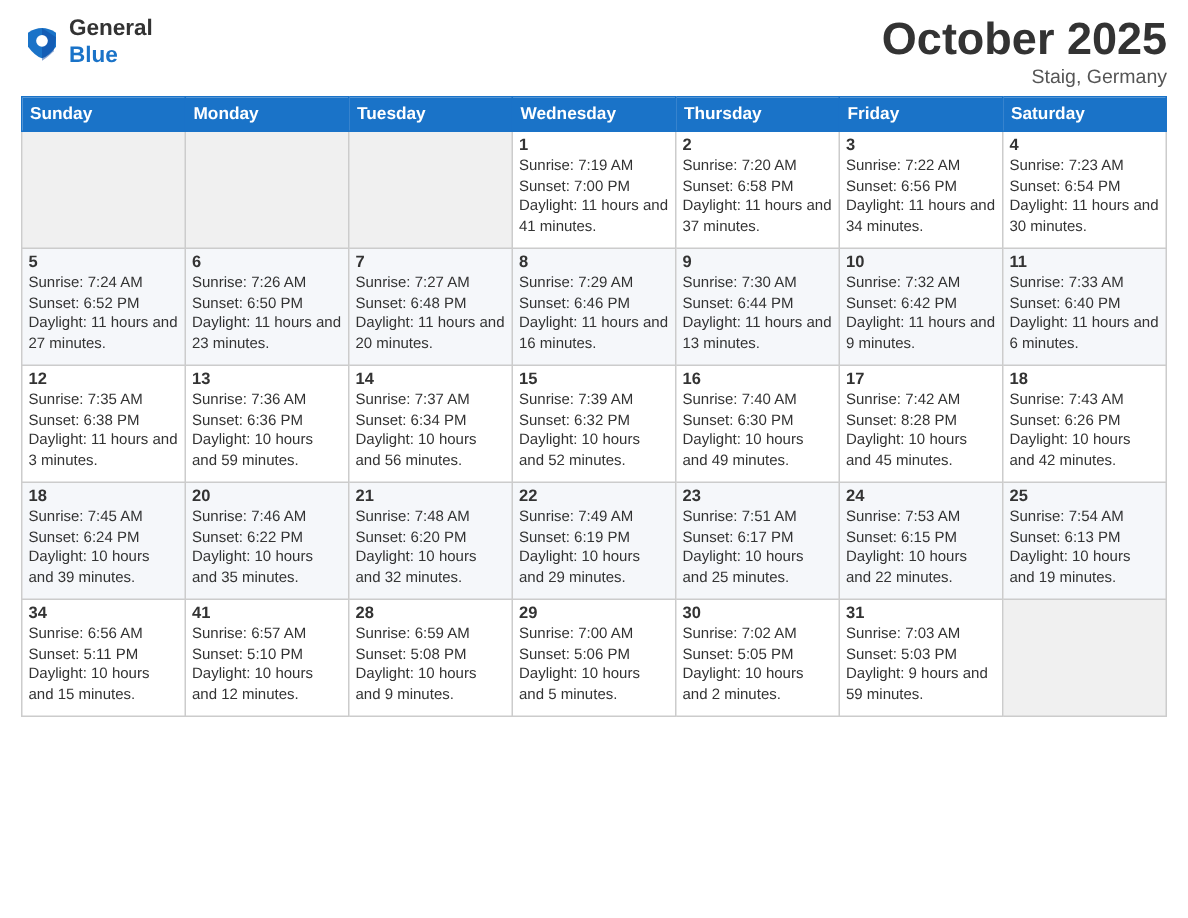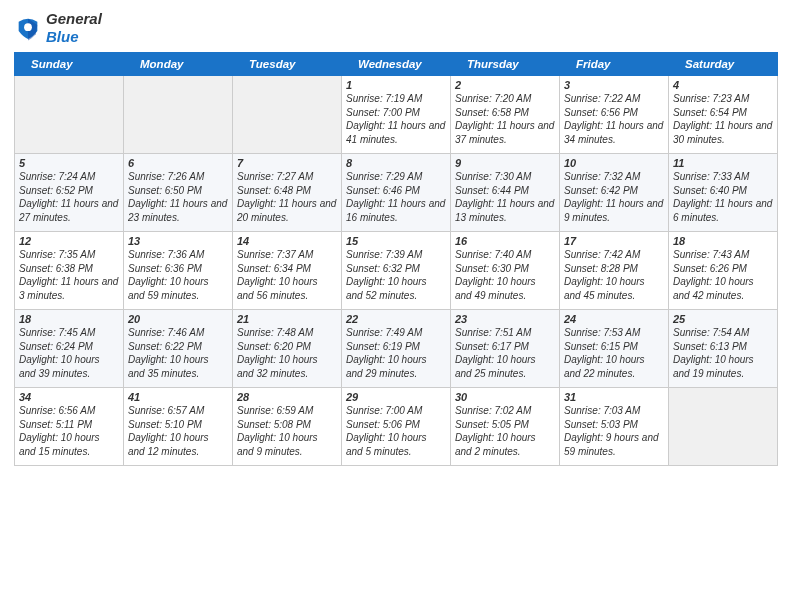--- a/index.html
+++ b/index.html
@@ -8,21 +8,20 @@
       background: #fff;
       width: 792px;
       height: 612px;
       overflow: hidden;
     }
     .page {
       width: 792px;
       height: 612px;
       background: #fff;
       padding: 10px 14px 10px 14px;
-      font-style: italic;
     }
     .header {
       display: flex;
       justify-content: space-between;
       align-items: flex-start;
       margin-bottom: 6px;
     }
     .logo {
       display: flex;
       align-items: center;
@@ -58,21 +57,21 @@
     .calendar {
       width: 100%;
       border-collapse: collapse;
       border: 1px solid #ccc;
     }
     .calendar th {
       background: #1a73c8;
       color: #fff;
       font-size: 11.5px;
       font-weight: bold;
-      padding: 5px 16px;
+      padding: 5px 5px;
       text-align: left;
       border: 1px solid #1a73c8;
     }
     .calendar td {
       vertical-align: top;
       border: 1px solid #ccc;
       padding: 3px 4px;
       width: 108px;
       height: 78px;
       background: #fff;
@@ -106,20 +105,22 @@
         <path d="M6 10 Q18 2 30 10 L30 22 Q24 30 18 32 Q12 30 6 22 Z" fill="#1a73c8"></path>
         <path d="M18 6 L30 14 L28 26 Q22 32 18 34 Z" fill="#0d47a1" opacity="0.5"></path>
         <circle cx="18" cy="17" r="5" fill="white"></circle>
       </svg>
       <div class="logo-text">
         <div>General</div>
         <div><span>Blue</span></div>
       </div>
     </div>
     <div class="title-block">
+      <div class="month-title">October 2025</div>
+      <div class="location">Staig, Germany</div>
     </div>
   </div>
 
   <table class="calendar">
     <thead>
       <tr>
         <th>Sunday</th>
         <th>Monday</th>
         <th>Tuesday</th>
         <th>Wednesday</th>

